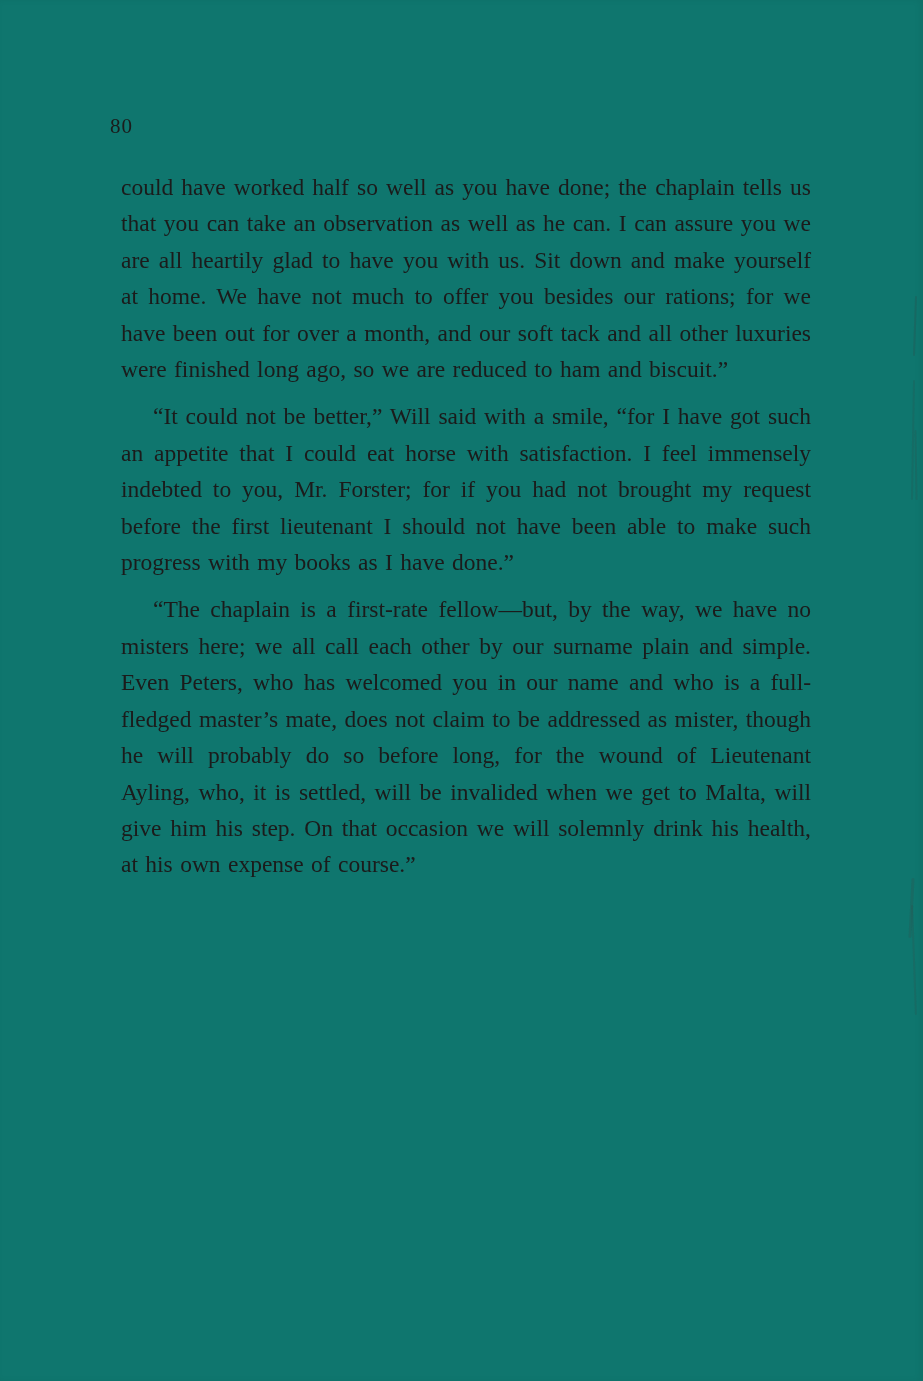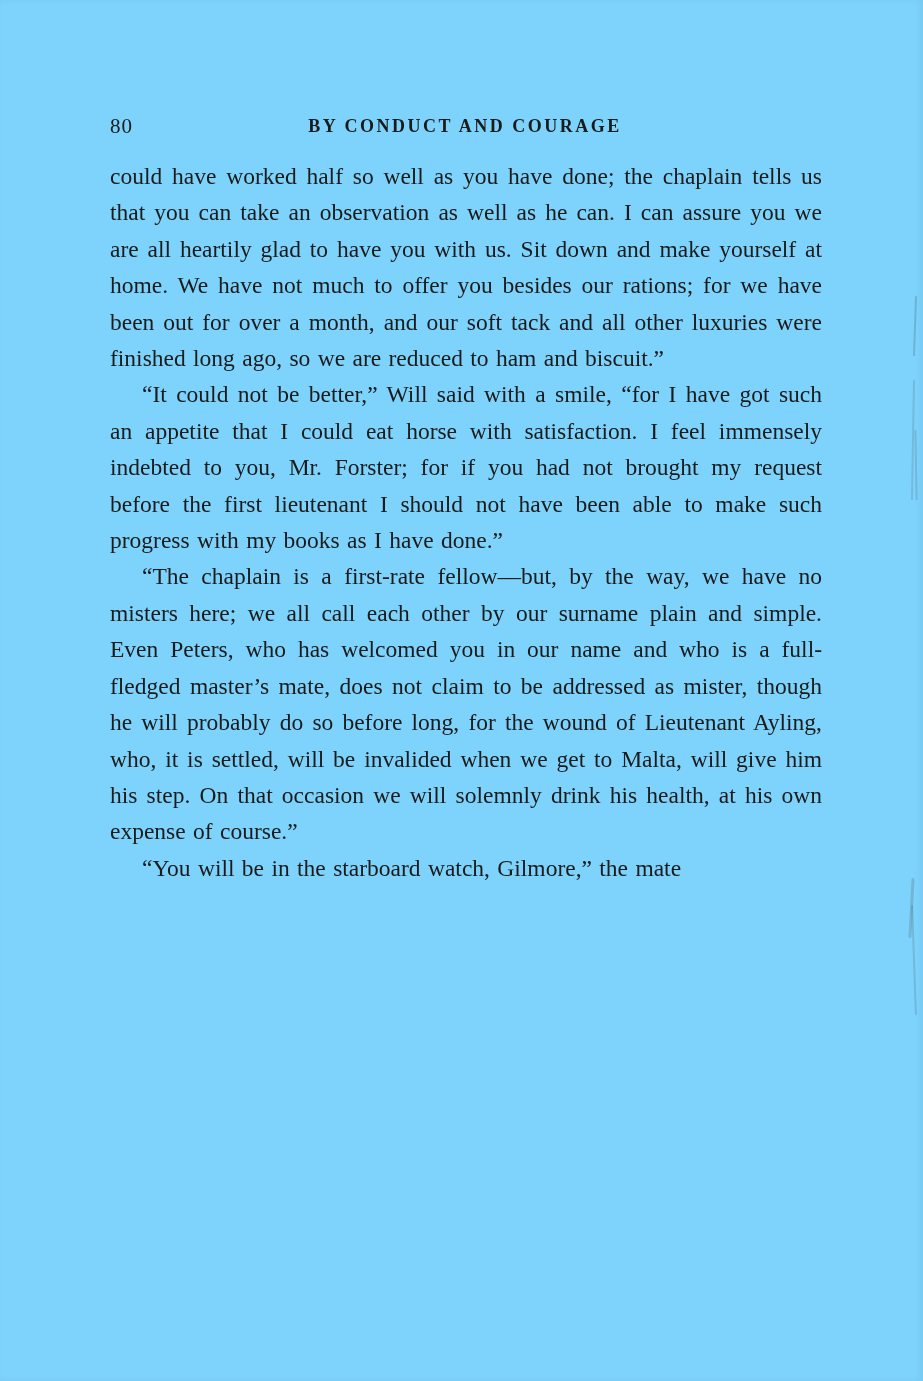--- a/index.html
+++ b/index.html
@@ -5,21 +5,21 @@
   html, body {
     margin: 0;
     padding: 0;
     background: #e9e7e2;
   }
   .page {
     position: relative;
     width: 923px;
     height: 1381px;
     margin: 0 auto;
-    background: #7dd3fc;
+    background: #0f766e;
     font-family: "Liberation Serif", "DejaVu Serif", serif;
     color: #1b1b1b;
     overflow: hidden;
     box-shadow: inset -3px 0 6px rgba(0,0,0,0.05);
   }
   .header {
     position: absolute;
     top: 112px;
     left: 110px;
     right: 103px;
@@ -42,21 +42,21 @@
   .text-block {
     position: absolute;
     top: 158px;
     left: 110px;
     width: 712px;
     font-size: 23.5px;
     line-height: 36.4px;
     text-align: justify;
   }
   .text-block p {
-    margin: 0;
+    margin: 11px;
     text-indent: 32px;
     word-spacing: 1.5px;
   }
   .text-block p.no-indent {
     text-indent: 0;
   }
   .scan-artifact {
     position: absolute;
     background: rgba(60,60,60,0.35);
     border-radius: 2px;
@@ -67,28 +67,26 @@
   #artifact-4 { right: 10px; top: 878px; width: 3px; height: 60px;  transform: rotate(3deg); opacity: .55; }
   #artifact-5 { right: 8px;  top: 905px; width: 2px; height: 110px; transform: rotate(-2deg); opacity: .5; }
 </style>
 </head>
 <body>
 
 <div class="page">
 
   <div class="header">
     <span class="page-number">80</span>
-    <div class="running-title">BY CONDUCT AND COURAGE</div>
   </div>
 
   <div class="text-block">
     <p class="no-indent">could have worked half so well as you have done; the chaplain tells us that you can take an observation as well as he can. I can assure you we are all heartily glad to have you with us. Sit down and make yourself at home.  We have not much to offer you besides our rations; for we have been out for over a month, and our soft tack and all other luxuries were finished long ago, so we are reduced to ham and biscuit.”</p>
     <p>“It could not be better,” Will said with a smile, “for I have got such an appetite that I could eat horse with satisfaction.  I feel immensely indebted to you, Mr. Forster; for if you had not brought my request before the first lieutenant I should not have been able to make such progress with my books as I have done.”</p>
     <p>“The chaplain is a first-rate fellow—but, by the way, we have no misters here; we all call each other by our surname plain and simple.  Even Peters, who has welcomed you in our name and who is a full-fledged master’s mate, does not claim to be addressed as mister, though he will probably do so before long, for the wound of Lieutenant Ayling, who, it is settled, will be invalided when we get to Malta, will give him his step. On that occasion we will solemnly drink his health, at his own expense of course.”</p>
-    <p>“You will be in the starboard watch, Gilmore,” the mate</p>
   </div>
 
   <div class="scan-artifact" id="artifact-1"></div>
   <div class="scan-artifact" id="artifact-2"></div>
   <div class="scan-artifact" id="artifact-3"></div>
   <div class="scan-artifact" id="artifact-4"></div>
   <div class="scan-artifact" id="artifact-5"></div>
 
 </div>
 

